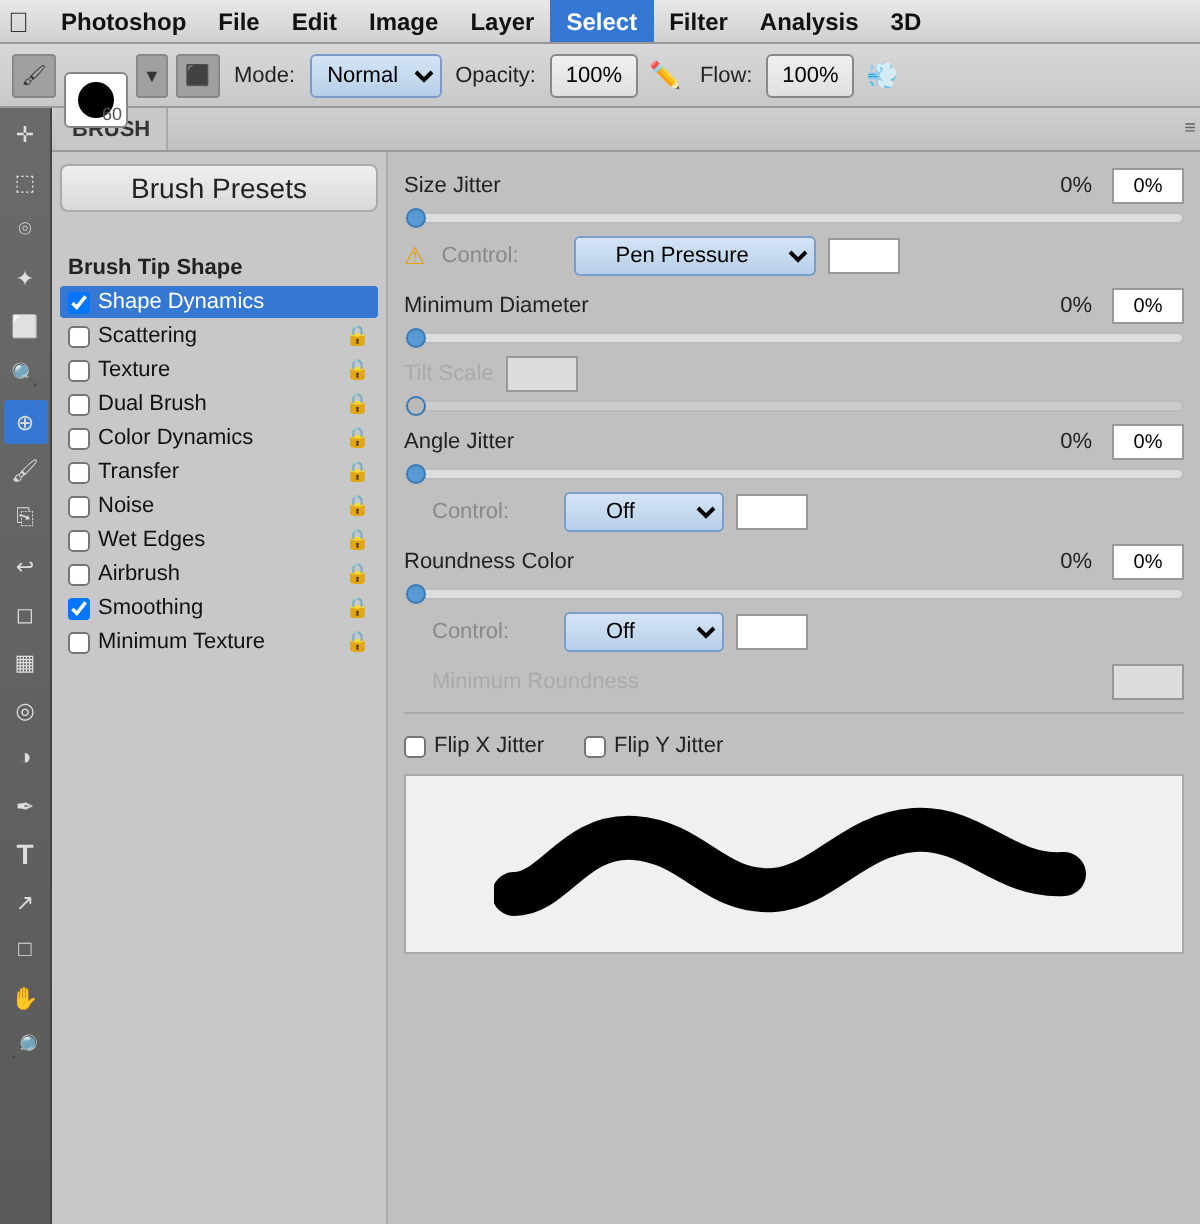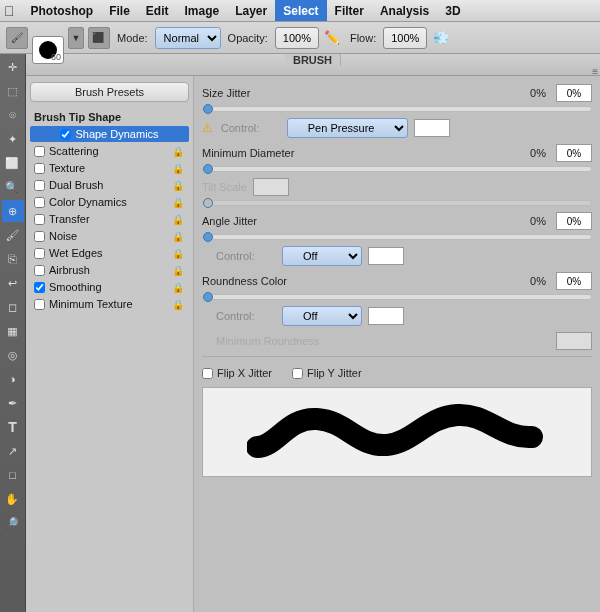--- a/index.html
+++ b/index.html
@@ -139,21 +139,20 @@
       display: flex;
       flex-direction: column;
     }
     #brush-panel-header {
       background: linear-gradient(to bottom, #d0d0d0, #c0c0c0);
       height: 22px;
       display: flex;
       align-items: center;
       padding: 0 2px;
       border-bottom: 1px solid #999;
-      flex-direction: column;
     }
     .panel-tab {
       font-size: 11px;
       font-weight: bold;
       color: #333;
       padding: 0 8px;
       height: 100%;
       display: flex;
       align-items: center;
       background: #c8c8c8;
@@ -174,42 +173,41 @@
       padding: 6px 4px;
       display: flex;
       flex-direction: column;
       gap: 1px;
     }
     .brush-presets-btn {
       background: linear-gradient(to bottom, #f0f0f0, #d8d8d8);
       border: 1px solid #aaa;
       border-radius: 4px;
       padding: 3px 8px;
-      font-size: 11px;
+      font-size: 14px;
       cursor: pointer;
       text-align: center;
-      margin-bottom: 6px;
+      margin-bottom: 19px;
       color: #222;
     }
     .brush-section-title {
       font-size: 11px;
       color: #222;
       padding: 2px 4px;
       font-weight: bold;
     }
     .brush-list-item {
       display: flex;
       align-items: center;
       padding: 2px 4px;
       font-size: 11px;
       color: #111;
       cursor: pointer;
       border-radius: 2px;
       gap: 4px;
-      justify-content: center;
     }
     .brush-list-item.selected {
       background: #3478d4;
       color: white;
     }
     .brush-list-item input[type="checkbox"] {
       width: 11px; height: 11px;
       margin: 0;
       flex-shrink: 0;
     }

